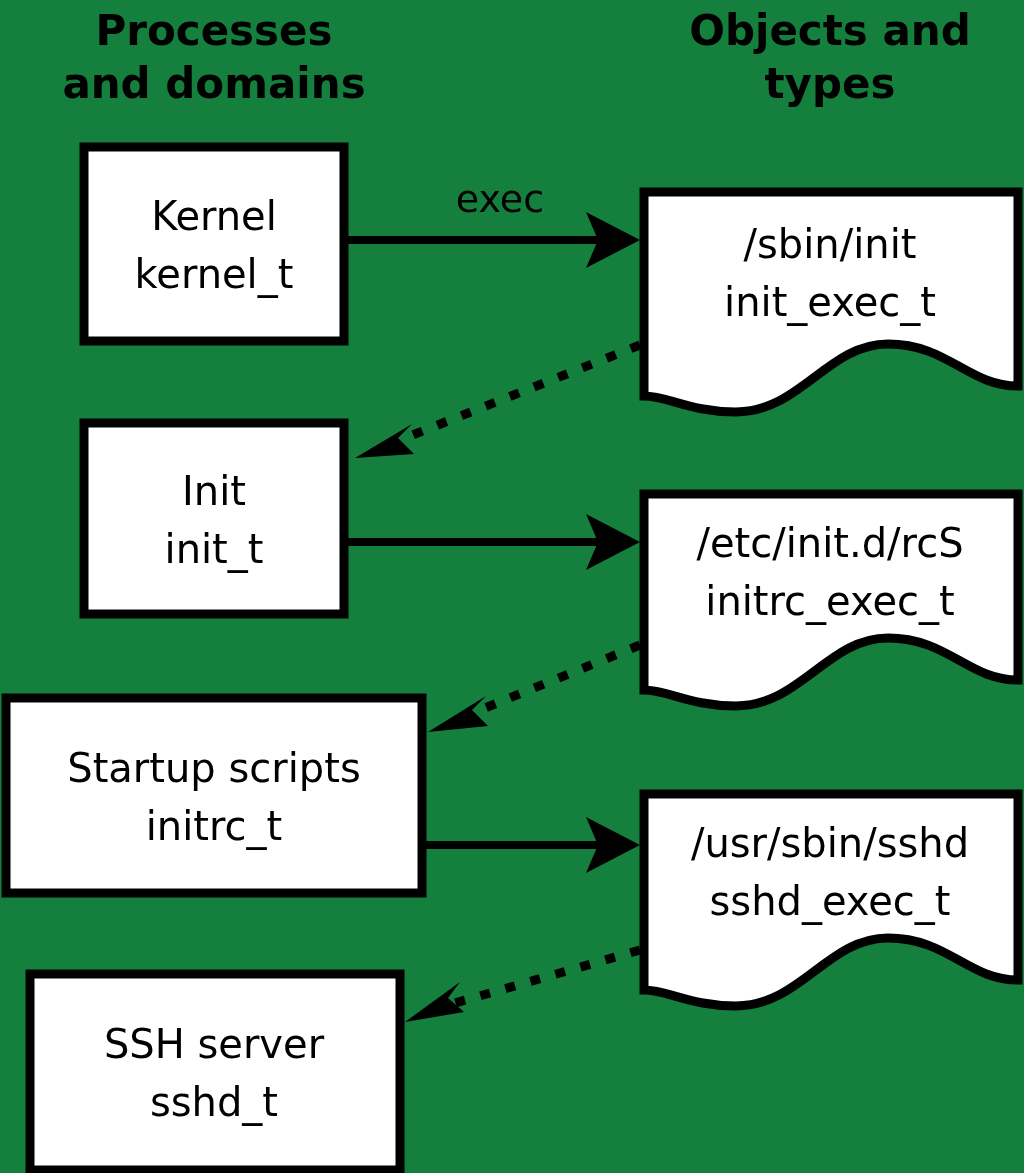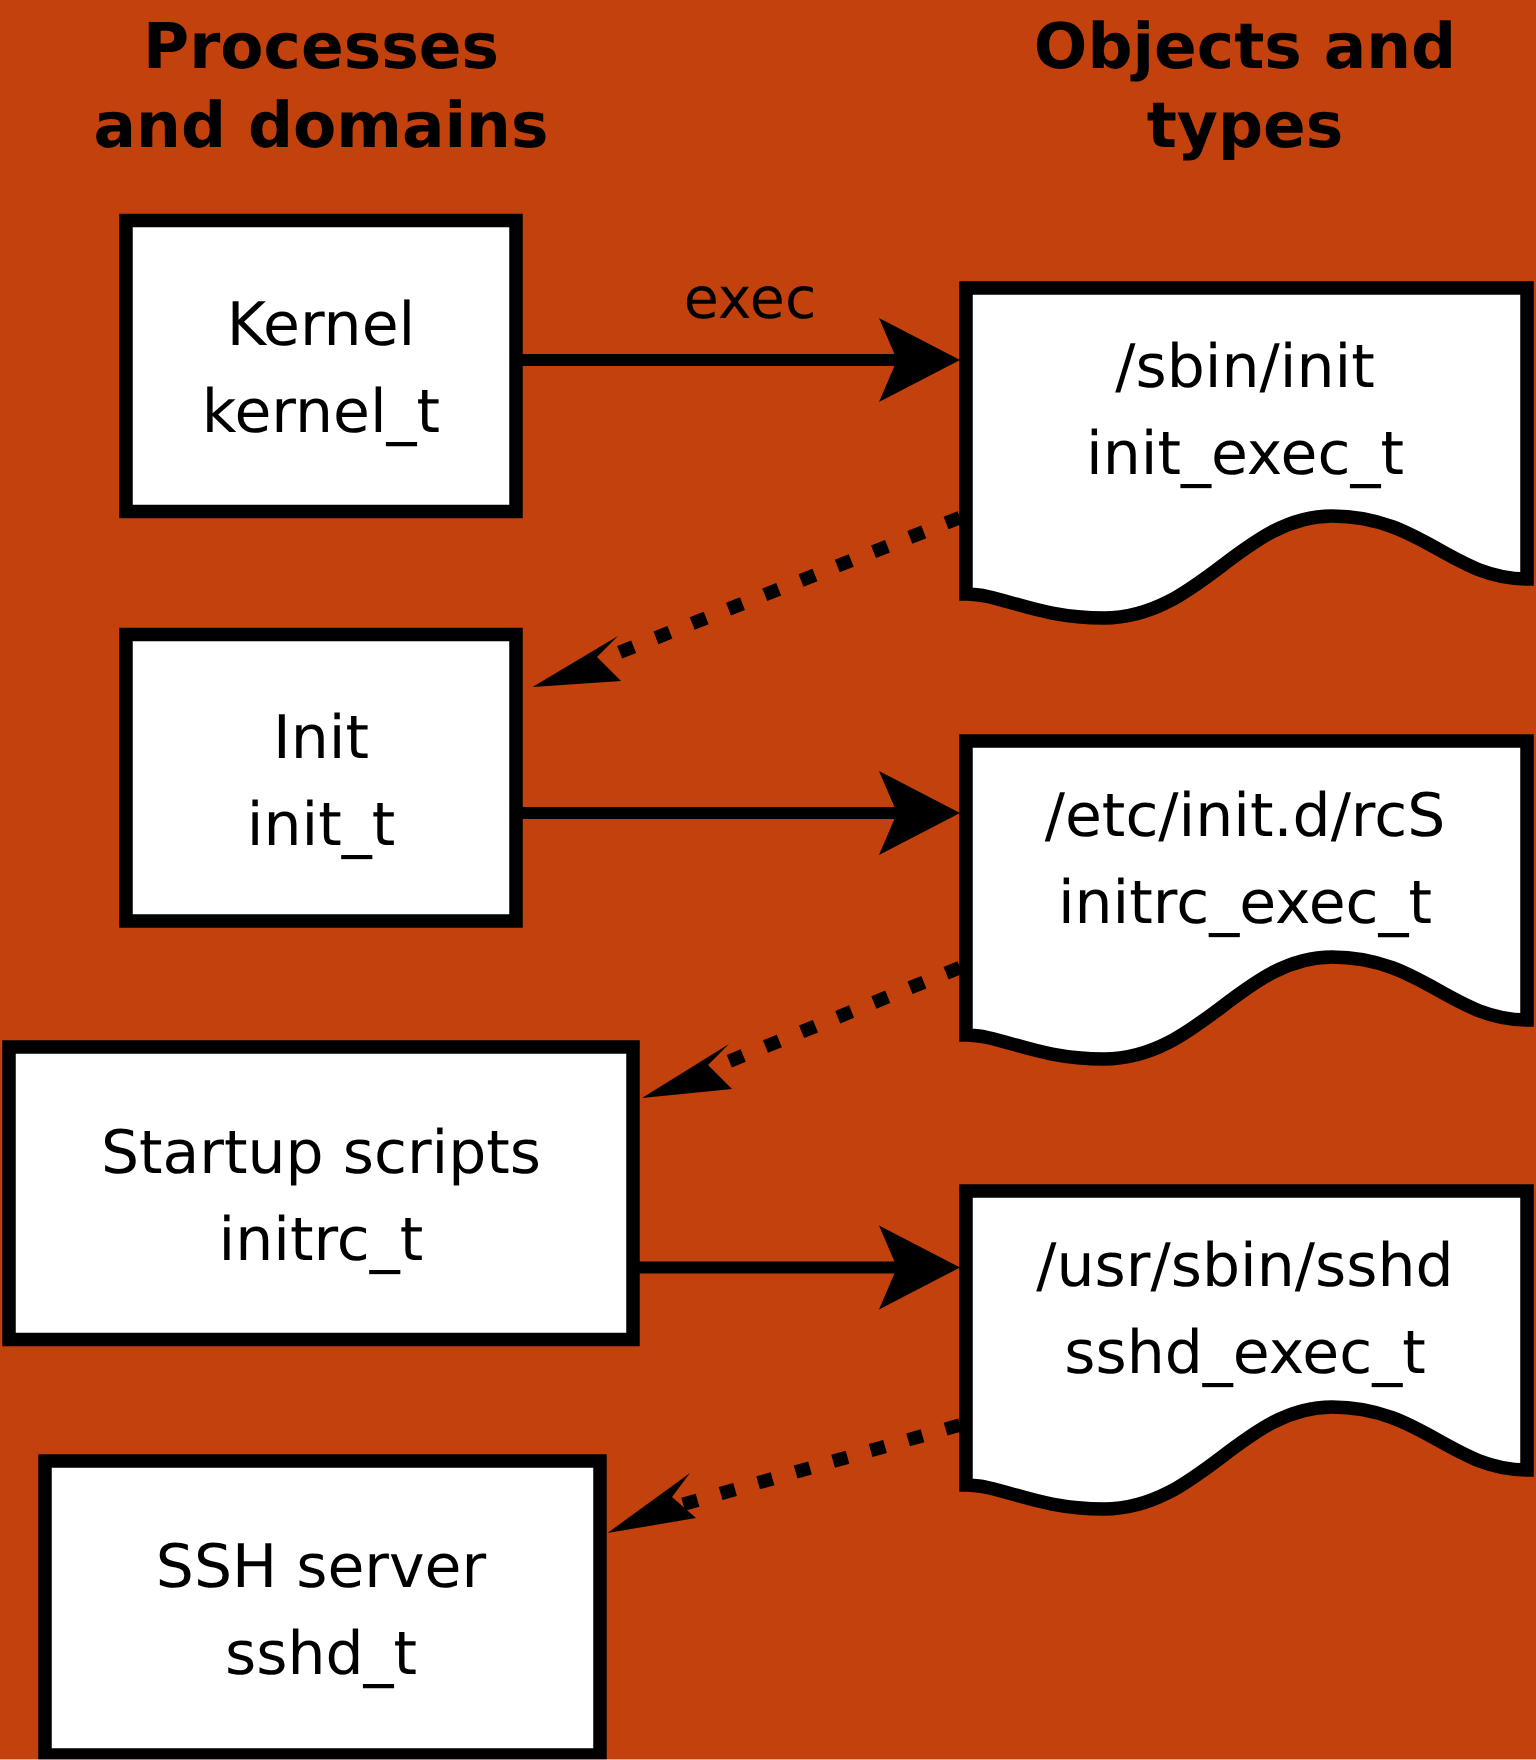--- a/index.html
+++ b/index.html
@@ -10,21 +10,21 @@
   body {
     width: 1024px;
     height: 1173px;
     overflow: hidden;
     font-family: "DejaVu Sans", sans-serif;
   }
   #diagram-root {
     position: relative;
     width: 1024px;
     height: 1173px;
-    background: #c2410c;
+    background: #15803d;
   }
   svg.canvas {
     display: block;
     width: 1024px;
     height: 1173px;
   }
   text {
     fill: #000000;
     font-family: "DejaVu Sans", sans-serif;
   }

